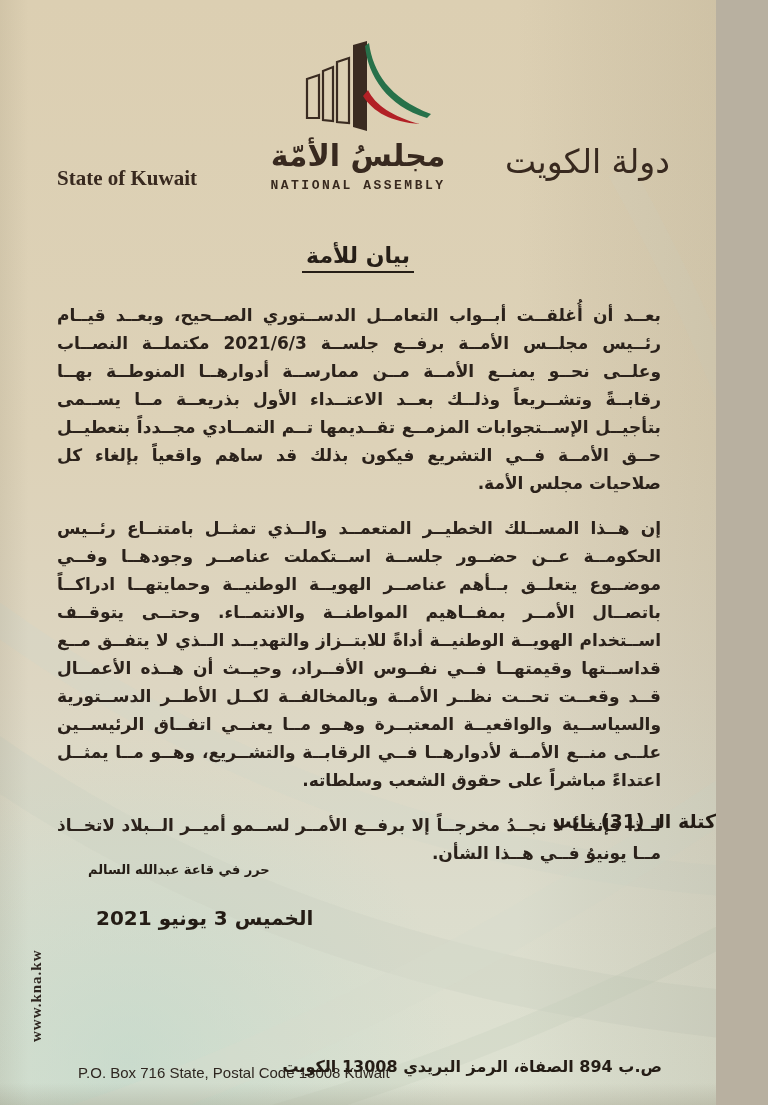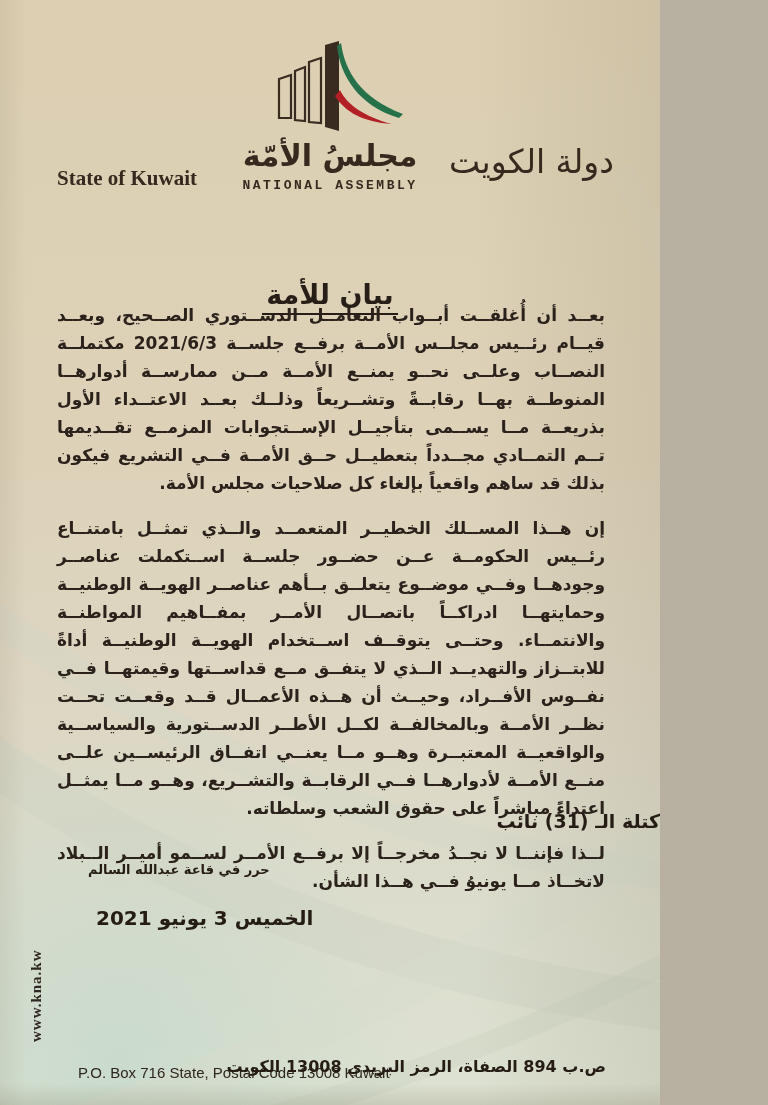--- a/index.html
+++ b/index.html
@@ -1,36 +1,36 @@
 <!DOCTYPE html>
 <html><head>
 <meta charset="utf-8">
 <style>
   html,body{margin:0;padding:0;background:#b8b0a0;}
   .page{
-    position:relative;width:660px;height:1105px;overflow:hidden;
+    position:relative;width:716px;height:1105px;overflow:hidden;
     font-family:"DejaVu Sans",sans-serif;color:#2b221b;
     background:
       radial-gradient(ellipse 70% 45% at 18% 96%, rgba(186,214,201,0.55), rgba(186,214,201,0) 65%),
       linear-gradient(180deg,#dccfb2 0%, #ddd2b8 40%, #ddd6c2 62%, #dcdccc 80%, #dde2d2 100%);
   }
   .page::after{
     content:"";position:absolute;inset:0;pointer-events:none;
     background:linear-gradient(90deg, rgba(110,100,75,0.10) 0%, rgba(110,100,75,0) 4%, rgba(110,100,75,0) 72%, rgba(110,100,75,0.05) 82%, rgba(110,100,75,0.12) 100%),
                linear-gradient(0deg, rgba(110,100,75,0.18) 0%, rgba(110,100,75,0) 2%);
   }
   .watermark{position:absolute;inset:0;z-index:0;}
   .layer{position:absolute;z-index:2;}
   .state-en{left:57px;top:166px;font-family:"Liberation Serif","DejaVu Serif",serif;font-weight:bold;font-size:21px;color:#38291f;}
   .logo-block{left:0;right:0;top:38px;text-align:center;color:#38291f;}
   .assembly-ar{font-size:30px;font-weight:bold;line-height:1.15;margin-top:2px;}
   .assembly-en{font-family:Liberation Mono, monospace;font-weight:bold;font-size:13px;letter-spacing:2.5px;margin-top:4px;}
   .state-ar{right:46px;top:142px;font-size:33px;font-weight:normal;color:#38291f;direction:rtl;}
   .title-wrap{left:0;right:0;top:243px;text-align:center;}
-  .title{display:inline-block;font-size:27px;font-weight:bold;color:#261e17;border-bottom:2.5px solid #261e17;padding:0 4px 3px;margin-top:36px;}
+  .title{display:inline-block;font-size:22px;font-weight:bold;color:#261e17;border-bottom:2.5px solid #261e17;padding:0 4px 3px;}
   .body-text{left:57px;right:55px;top:301px;direction:rtl;}
   .body-text p{margin:0 0 17px;font-size:17px;line-height:28px;font-weight:bold;color:#2b221b;
     text-align:justify;text-align-last:right;}
   .signature{left:0;right:0;top:810px;text-align:right;font-size:19px;font-weight:bold;direction:rtl;color:#241c15;}
   .issued-place{left:88px;top:862px;font-size:13px;font-weight:bold;direction:rtl;color:#241c15;}
   .issued-date{left:96px;top:906px;font-size:20px;font-weight:bold;direction:rtl;color:#241c15;}
   .website{left:28px;top:1042px;transform:rotate(-90deg);transform-origin:left top;
     font-family:"Liberation Serif","DejaVu Serif",serif;font-weight:bold;font-size:15px;letter-spacing:1px;color:#2e2620;}
   .footer-en{left:78px;top:1064px;font-family:Liberation Sans, sans-serif;font-size:15px;color:#2e2620;text-align:center;}
   .footer-ar{right:54px;top:1057px;font-size:16px;font-weight:bold;direction:rtl;color:#241c15;}

